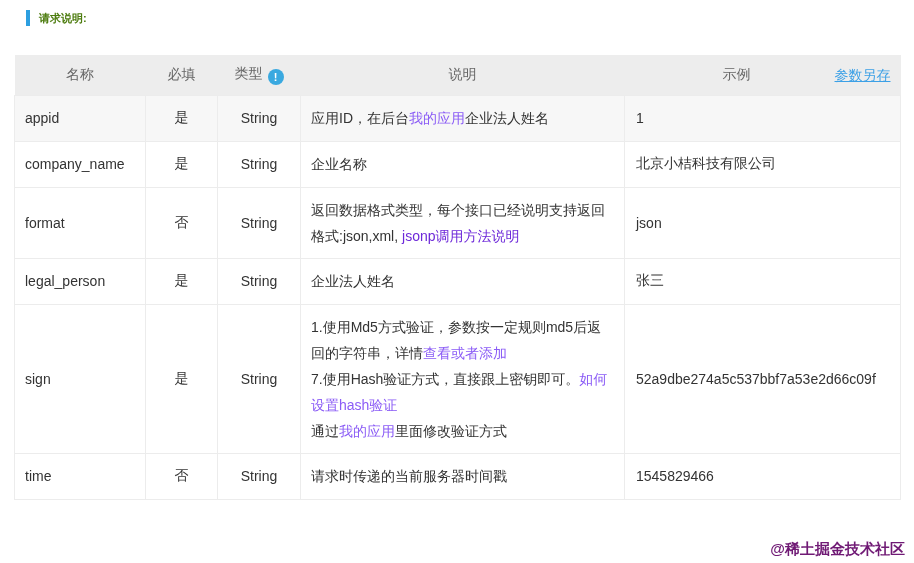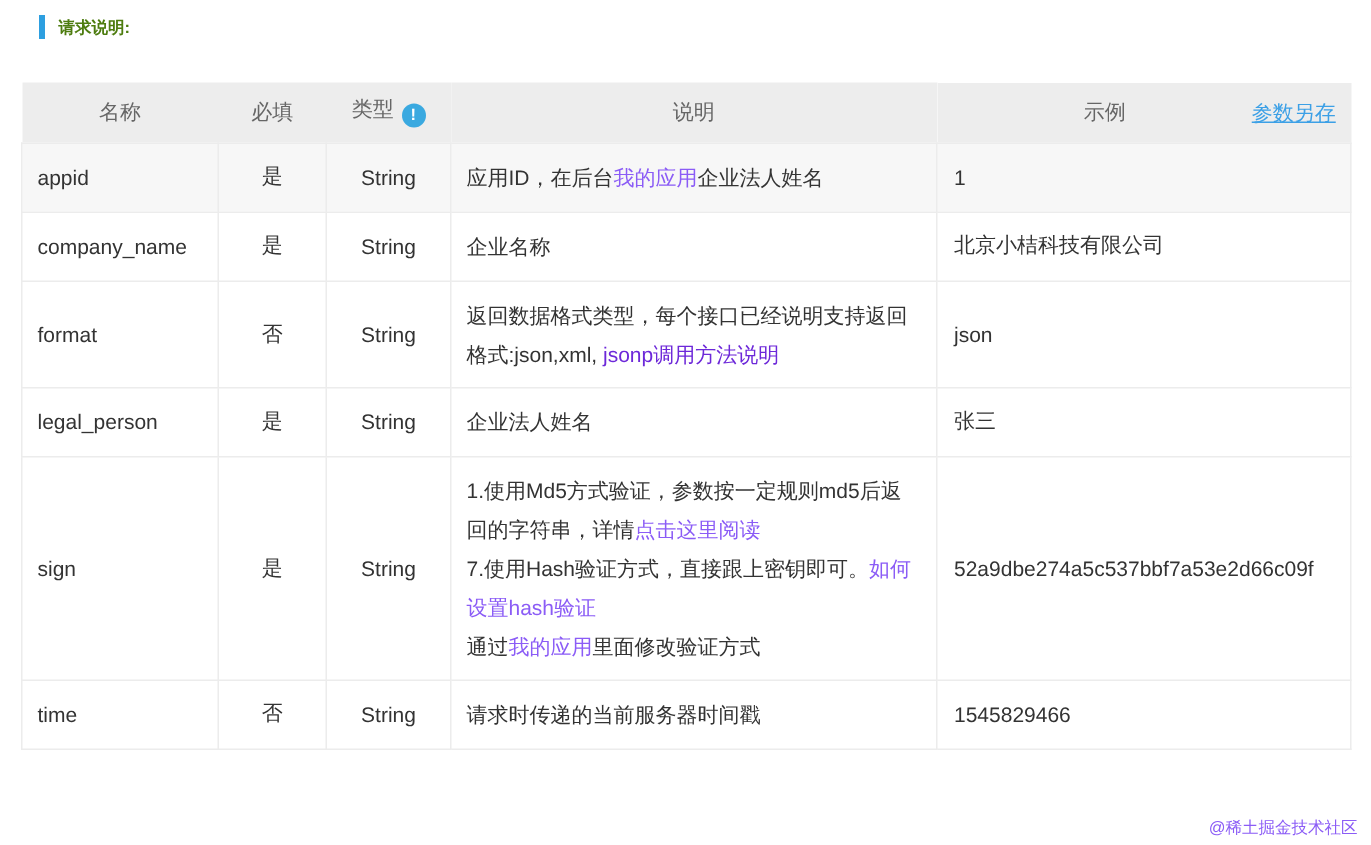--- a/index.html
+++ b/index.html
@@ -91,22 +91,23 @@
     cursor: pointer;
     font-size: 14px;
     text-decoration: underline;
   }
 
   .desc-line { line-height: 26px; }
 
   .watermark {
     position: absolute;
     right: 9px; bottom: 4px;
-    font-size: 11px;
-    color: #8b5cf6;
+    font-size: 15px;
+    color: #701a75;
+    font-weight: bold;
   }
 </style>
 </head>
 <body>
 
 <div class="section-title">
   <span class="title-bar"></span>
   <span>请求说明:</span>
 </div>
 
@@ -165,21 +166,21 @@
       <td class="c-desc">
         <span>企业法人姓名</span>
       </td>
       <td class="c-example">张三</td>
     </tr>
     <tr class="h146">
       <td class="c-name">sign</td>
       <td class="c-required req-yes">是</td>
       <td class="c-type">String</td>
       <td class="c-desc">
-        <div class="desc-line"><span>1.使用Md5方式验证，参数按一定规则md5后返回的字符串，详情</span><span class="link-blue">点击这里阅读</span></div>
+        <div class="desc-line"><span>1.使用Md5方式验证，参数按一定规则md5后返回的字符串，详情</span><span class="link-blue">查看或者添加</span></div>
         <div class="desc-line"><span>7.使用Hash验证方式，直接跟上密钥即可。</span><span class="link-blue">如何设置hash验证</span></div>
         <div class="desc-line"><span>通过</span><span class="link-blue">我的应用</span><span>里面修改验证方式</span></div>
       </td>
       <td class="c-example">52a9dbe274a5c537bbf7a53e2d66c09f</td>
     </tr>
     <tr class="h46">
       <td class="c-name">time</td>
       <td class="c-required req-no">否</td>
       <td class="c-type">String</td>
       <td class="c-desc">

